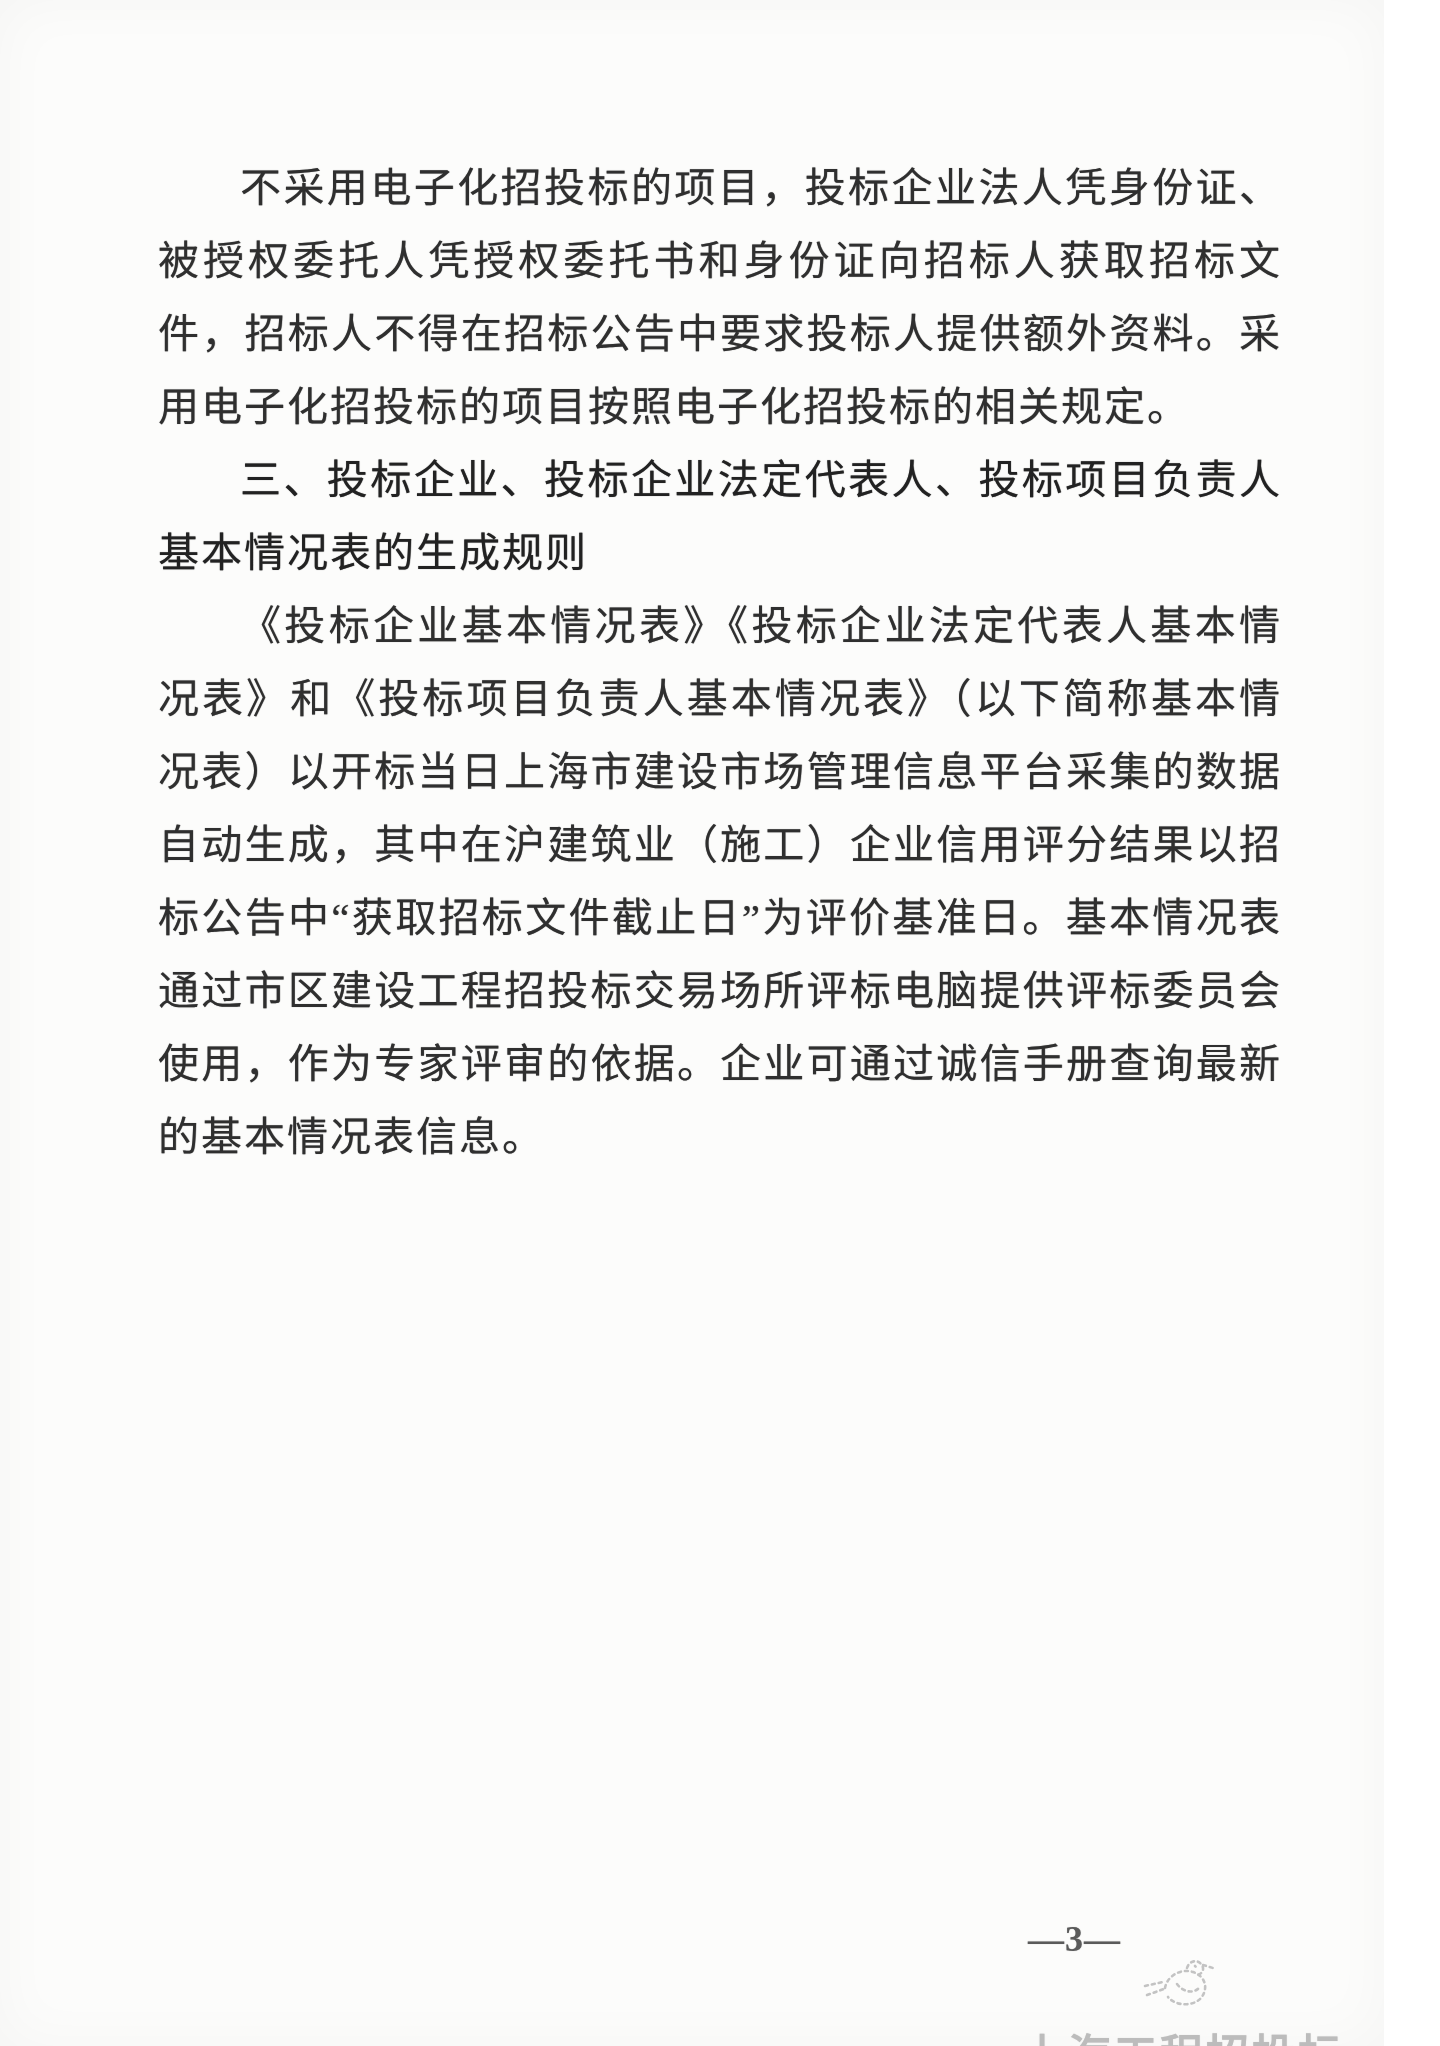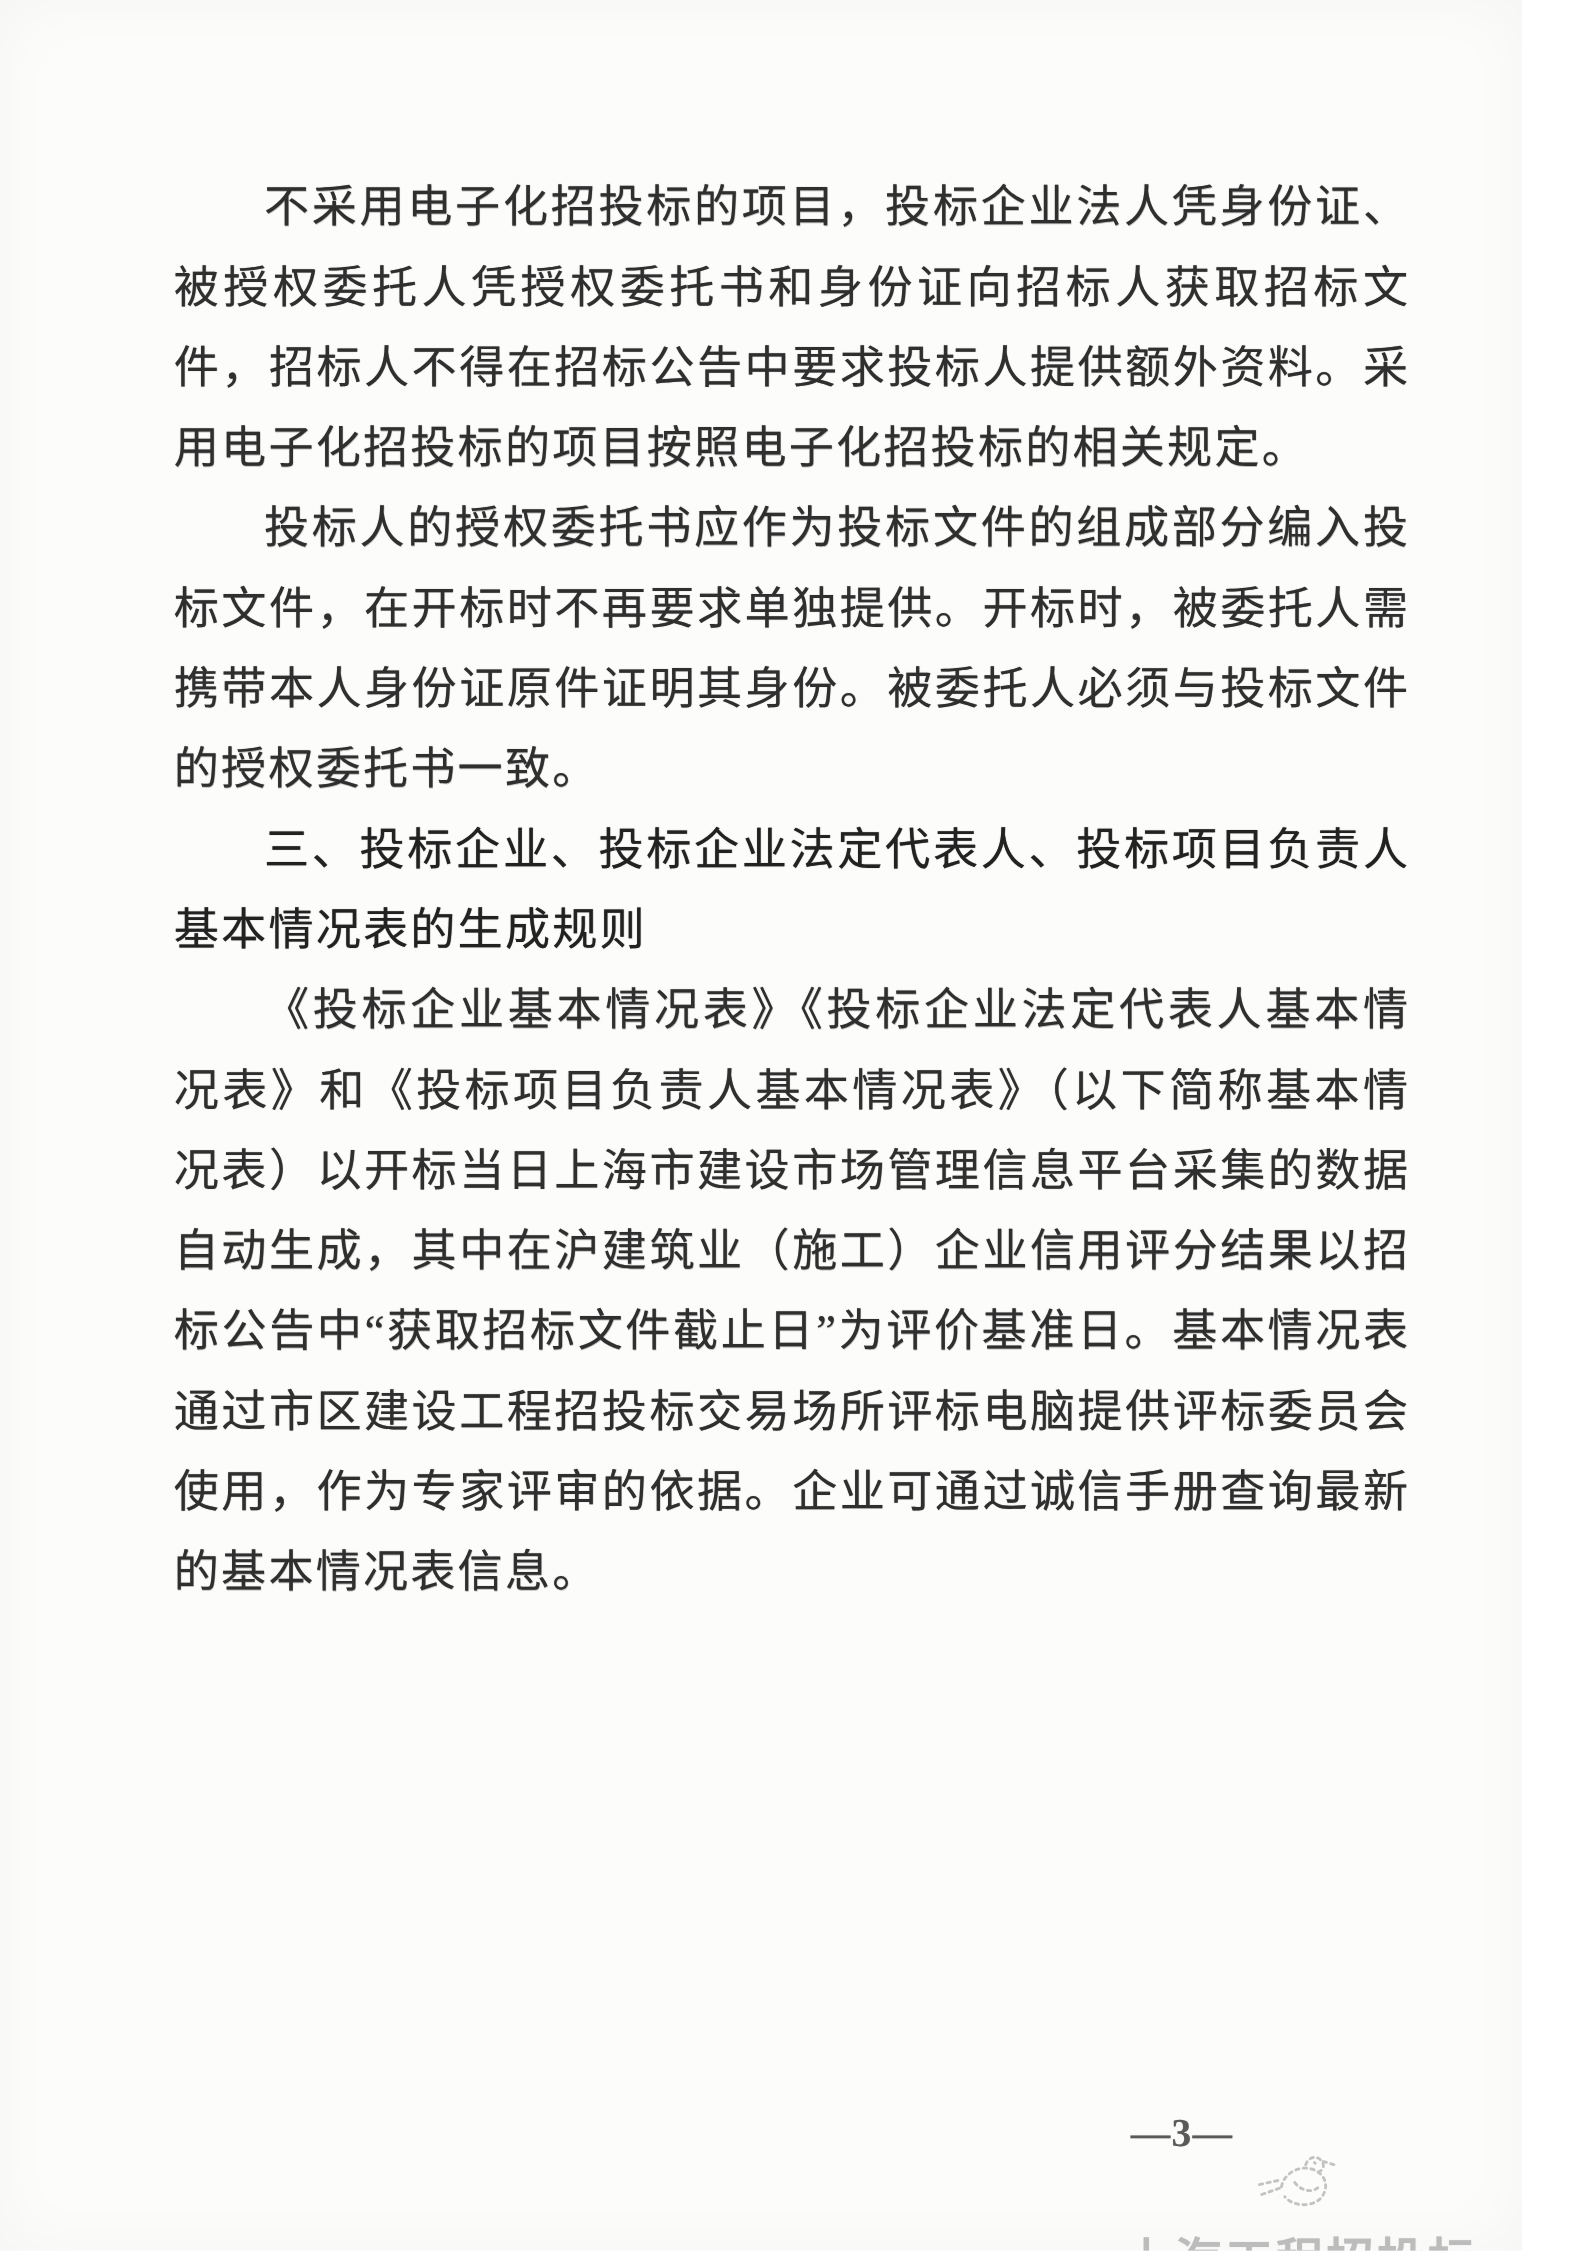--- a/index.html
+++ b/index.html
@@ -87,21 +87,20 @@
     white-space: nowrap;
   }
 </style>
 </head>
 <body>
 
 <div class="page">
 
   <div class="doc-body">
     <p class="para">不采用电子化招投标的项目，投标企业法人凭身份证、被授权委托人凭授权委托书和身份证向招标人获取招标文件，招标人不得在招标公告中要求投标人提供额外资料。采用电子化招投标的项目按照电子化招投标的相关规定。</p>
-    <p class="para">投标人的授权委托书应作为投标文件的组成部分编入投标文件，在开标时不再要求单独提供。开标时，被委托人需携带本人身份证原件证明其身份。被委托人必须与投标文件的授权委托书一致。</p>
     <p class="heading">三、投标企业、投标企业法定代表人、投标项目负责人基本情况表的生成规则</p>
     <p class="para">《投标企业基本情况表》《投标企业法定代表人基本情况表》和《投标项目负责人基本情况表》（以下简称基本情况表）以开标当日上海市建设市场管理信息平台采集的数据自动生成，其中在沪建筑业（施工）企业信用评分结果以招标公告中“获取招标文件截止日”为评价基准日。基本情况表通过市区建设工程招投标交易场所评标电脑提供评标委员会使用，作为专家评审的依据。企业可通过诚信手册查询最新的基本情况表信息。</p>
   </div>
 
   <div class="footer">
     <div class="page-number">—3—</div>
 
     <div class="watermark">
       <span class="bird">
         <svg width="84" height="62" viewBox="0 0 84 62" xmlns="http://www.w3.org/2000/svg">

